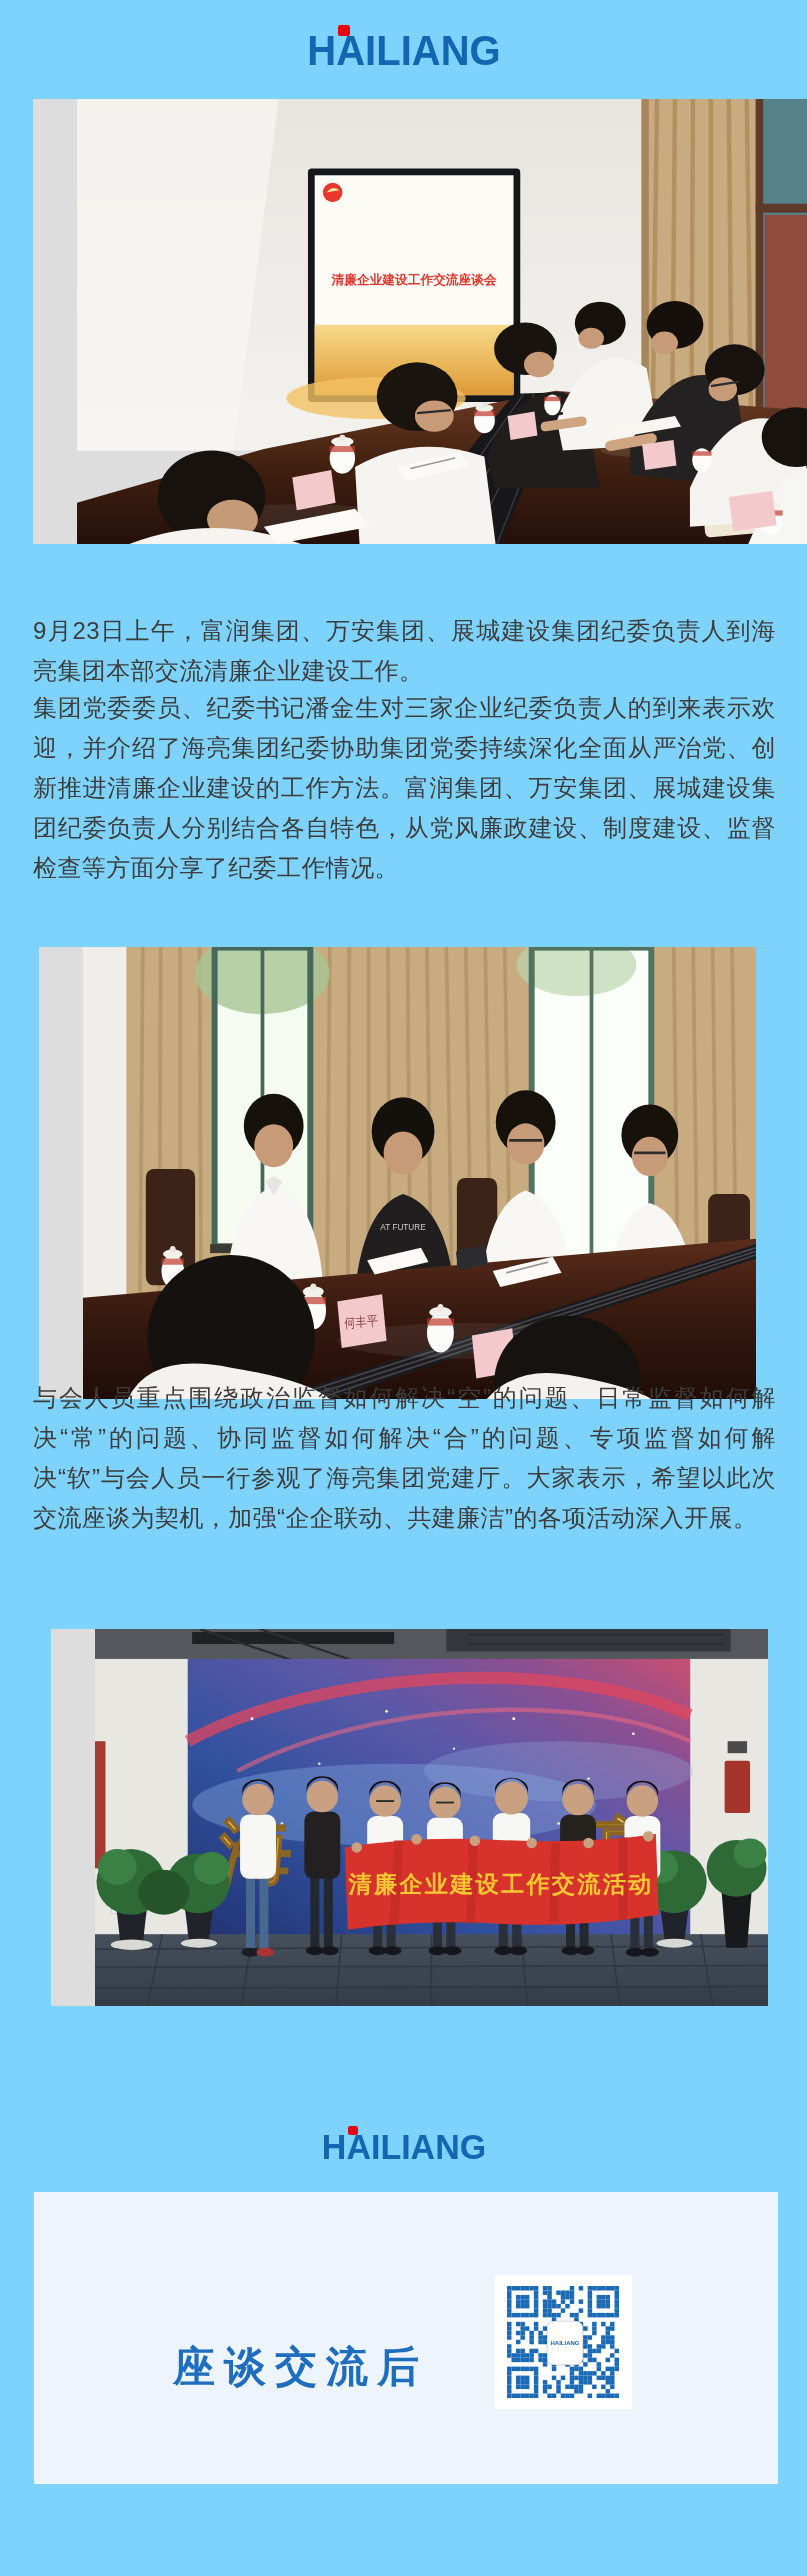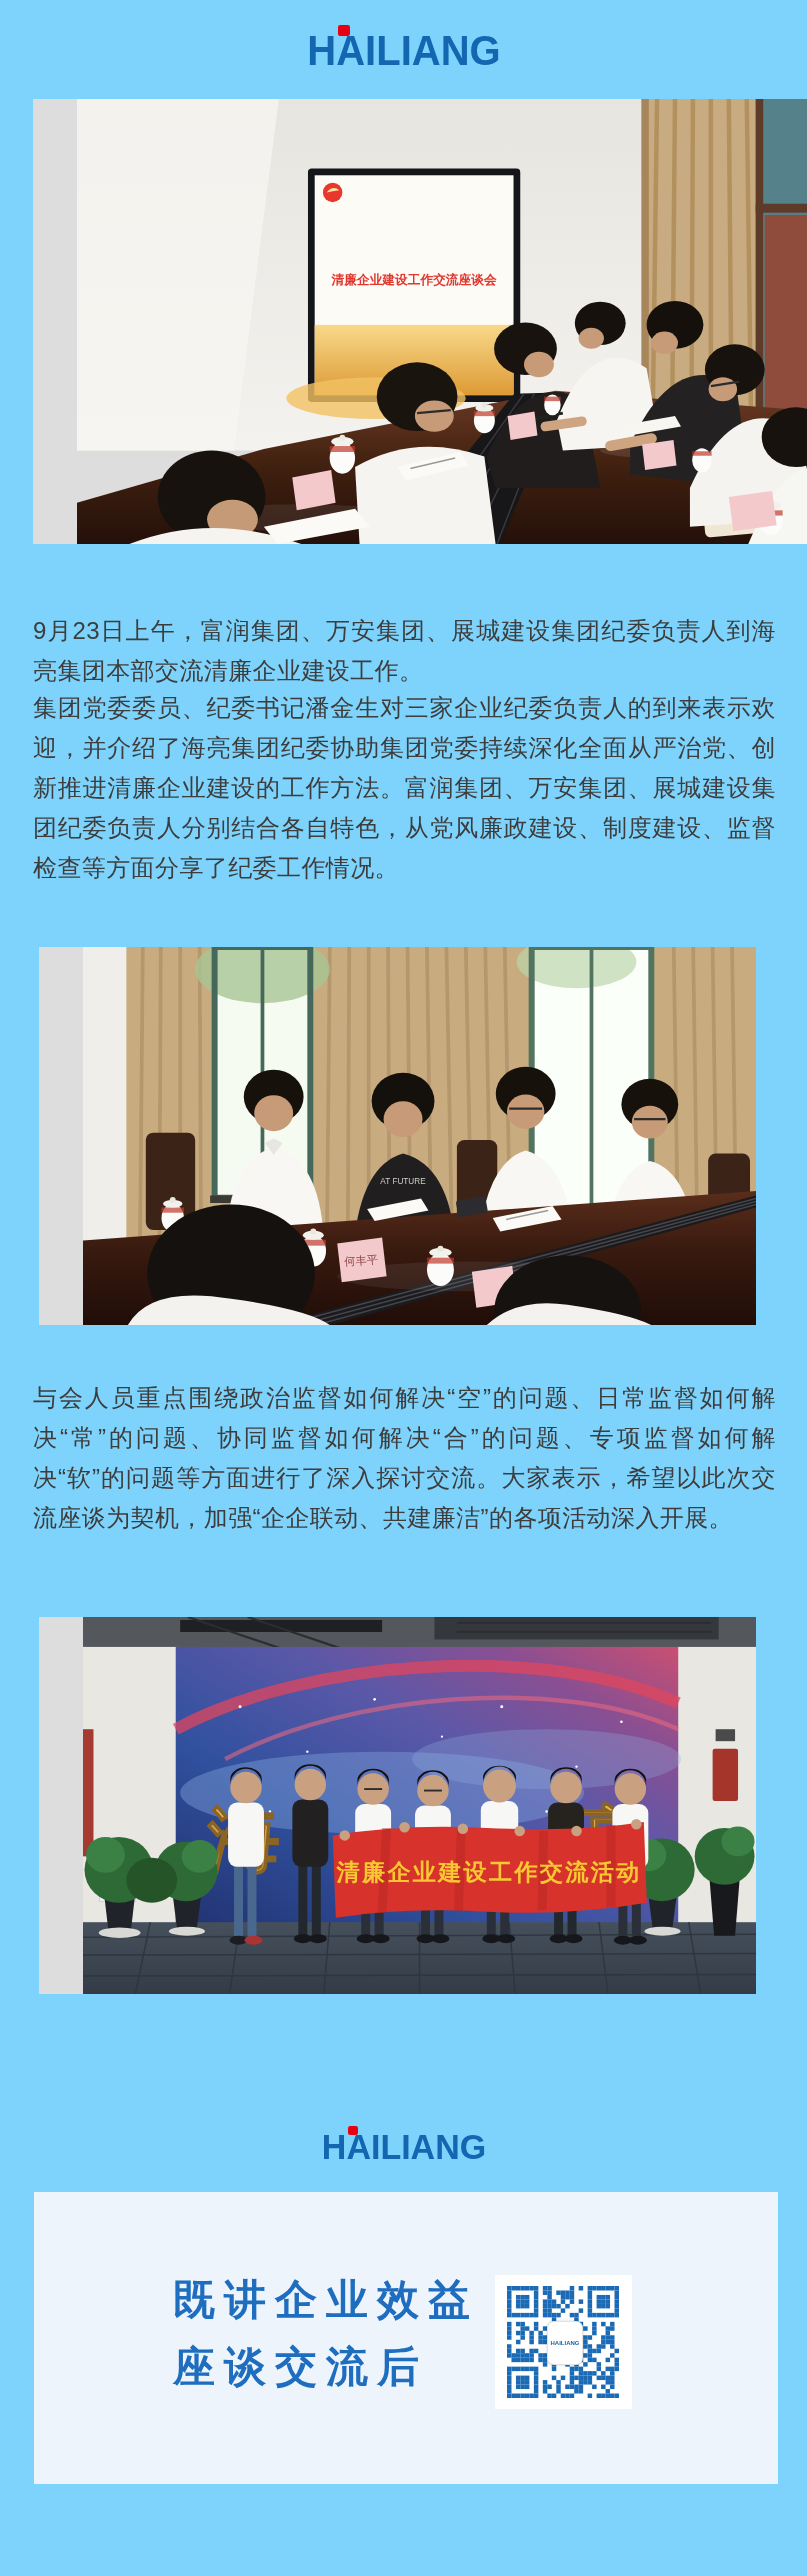--- a/index.html
+++ b/index.html
@@ -12,21 +12,21 @@
               transform:scaleY(1.04);}
   #brandTop{top:30px;}
   #brandTop .brand-text{font-size:40px;}
   #brandTop .brand-dot{position:absolute;width:11.2px;height:11.2px;left:31px;top:-5.2px;background:#e60012;border-radius:2.2px;}
   #brandBottom{top:2130px;}
   #brandBottom .brand-text{font-size:34px;}
   #brandBottom .brand-dot{position:absolute;width:9.7px;height:9.7px;left:26px;top:-4.5px;background:#e60012;border-radius:2.2px;}
   
   .photo{position:absolute;overflow:hidden;background:#ddd;padding-left:44px;}
   #photo1{left:33px;top:99px;width:743px;height:445px;}
-  #photo2{left:39px;top:947px;width:673px;height:378px;}
+  #photo2{left:39px;top:947px;width:673px;height:452px;}
   #photo3{left:39px;top:1617px;width:673px;height:377px;}
   .photo svg{display:block;width:100%;height:100%;}
   
   .para{position:absolute;left:33px;width:743px;margin:0;font-size:24px;line-height:40px;
         color:#3d3d3d;text-align:justify;letter-spacing:0.4px;}
   #para1{top:611px;}
   #para2{top:688px;}
   #para3{top:1378px;}
   #para4{top:2049px;}
   
@@ -340,23 +340,23 @@
 
       <g>
         <ellipse cx="198" cy="436" rx="112" ry="92" fill="#14110e"></ellipse>
         <path d="M60,505 Q90,452 198,470 Q300,484 330,505 Z" fill="#f3f2ef"></path>
         <ellipse cx="648" cy="486" rx="98" ry="74" fill="#15120f"></ellipse>
         <path d="M540,505 Q580,468 648,478 Q730,490 760,505 Z" fill="#f3f2ef"></path>
       </g>
     </svg>
   </figure>
 
-  <p class="para" id="para3">与会人员重点围绕政治监督如何解决“空”的问题、日常监督如何解决“常”的问题、协同监督如何解决“合”的问题、专项监督如何解决“软”的问题等方面进行了深入探讨交流。大家表示，希望以此次交流座谈为契机，加强“企企联动、共建廉洁”的各项活动深入开展。</p>
-
-  <figure class="photo" id="photo3" style="margin:0;">
+  <p class="para" id="para3">与会人员重点围绕政治监督如何解决“空”的问题、日常监督如何解决“常”的问题、协同监督如何解决“合”的问题、专项监督如何解决“软”与会人员一行参观了海亮集团党建厅。大家表示，希望以此次交流座谈为契机，加强“企企联动、共建廉洁”的各项活动深入开展。</p>
+
+  <figure class="photo" id="photo3" style="margin:12px;">
     <svg viewBox="0 0 900 504" preserveAspectRatio="none">
       <defs>
         <linearGradient id="p3led" x1="0" y1="1" x2="1" y2="0">
           <stop offset="0" stop-color="#20306e"></stop>
             <stop offset="0.35" stop-color="#31519f"></stop>
           <stop offset="0.62" stop-color="#5c58a8"></stop>
             <stop offset="0.82" stop-color="#8a4f92"></stop>
           <stop offset="1" stop-color="#c94f72"></stop>
         </linearGradient>
         <linearGradient id="p3floor" x1="0" y1="0" x2="0" y2="1">
@@ -538,21 +538,20 @@
 
 
   <div class="brand" id="brandBottom">
     <span class="brand-inner">
       <span class="brand-text">HAILIANG</span>
       <span class="brand-dot"></span>
     </span>
   </div>
 
   <div class="footer-card">
-    <p class="slogan" id="slogan1">既讲企业效益</p>
     <p class="slogan" id="slogan2">座谈交流后</p>
     <div class="qr-box">
       <svg id="qrsvg" width="112" height="112" viewBox="0 0 150 150">
           <rect x="0" y="0" width="6" height="6" fill="#1a6ab5"></rect>
           <rect x="6" y="0" width="6" height="6" fill="#1a6ab5"></rect>
           <rect x="12" y="0" width="6" height="6" fill="#1a6ab5"></rect>
           <rect x="18" y="0" width="6" height="6" fill="#1a6ab5"></rect>
           <rect x="24" y="0" width="6" height="6" fill="#1a6ab5"></rect>
           <rect x="30" y="0" width="6" height="6" fill="#1a6ab5"></rect>
           <rect x="36" y="0" width="6" height="6" fill="#1a6ab5"></rect>

